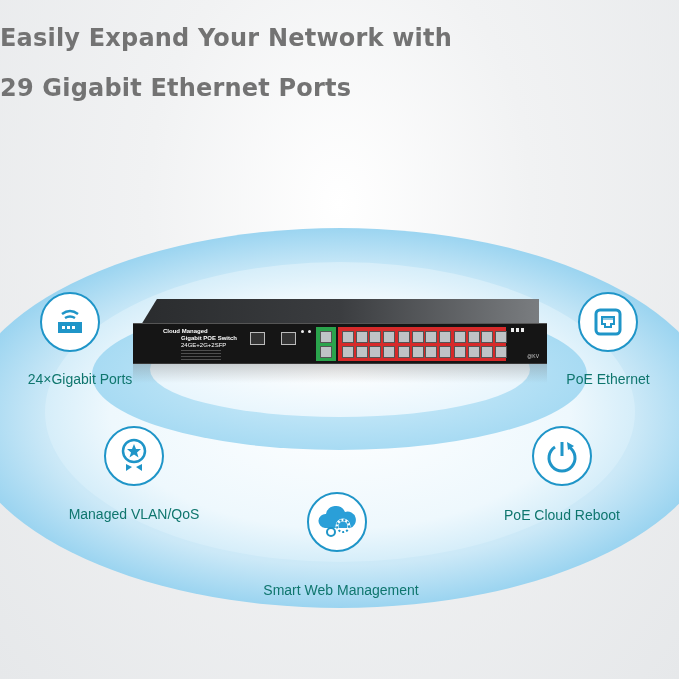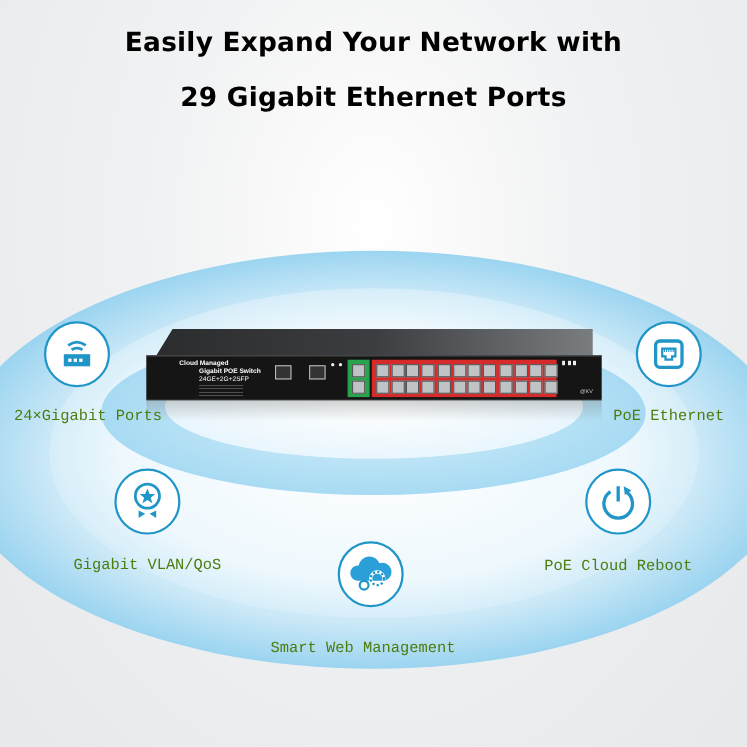--- a/index.html
+++ b/index.html
@@ -2,23 +2,23 @@
 <html><head>
   <meta charset="utf-8">
   <style>
     html, body { margin:0; padding:0; }
     body {
       width:679px; height:679px; overflow:hidden; position:relative;
       font-family:"DejaVu Sans", sans-serif;
       background: radial-gradient(ellipse at 50% 30%, #ffffff 0%, #f1f2f3 40%, #e6e8ea 100%);
     }
     .headline {
-      position:absolute; left:0; width:679px; text-align:center;
+      position:absolute; left:0; width:679px; 
       font-family:"DejaVu Sans", sans-serif; font-weight:bold;
-      font-size:24px; color:#000000; letter-spacing:0.2px;
+      font-size:24px; color:#737373; letter-spacing:0.2px;
     }
     .h1 { top:24px; }
     .h2 { top:74px; }
 
     
     .ring { position:absolute; border-radius:50%; }
     .ring-outer {
       left:-40px; top:228px; width:760px; height:380px;
       background: radial-gradient(ellipse at 50% 50%, rgba(255,255,255,0.9) 0%, rgba(200,232,248,0.9) 55%, #7ec8ec 80%, rgba(180,225,245,0.6) 92%, rgba(230,240,245,0) 100%);
     }
@@ -67,21 +67,21 @@
     }
 
     
     .feat { position:absolute; }
     .icon-circle {
       position:absolute; width:60px; height:60px; border-radius:50%;
       background:#fff; border:2px solid #1f95c8; box-sizing:border-box;
       display:flex; align-items:center; justify-content:center;
     }
     .feat-label {
-      position:absolute; font-family:Liberation Mono, monospace; font-size:14px; color:#4d7c0f;
+      position:absolute; font-family:Liberation Sans, sans-serif; font-size:14px; color:#0f766e;
       white-space:nowrap; transform:translateX(-50%);
     }
   </style>
 </head>
 <body>
 
 <div class="headline h1">Easily Expand Your Network with</div>
 <div class="headline h2">29 Gigabit Ethernet Ports</div>
 
 <div class="ring ring-outer"></div>
@@ -163,21 +163,21 @@
 
 <div class="feat">
   <div class="icon-circle" style="left:104px;top:426px">
     <svg width="34" height="38" viewBox="0 0 34 38">
       <circle cx="17" cy="14" r="11" fill="none" stroke="#1f95c8" stroke-width="2.5"></circle>
       <polygon points="17,7 19,12 24,12 20,15.5 21.5,20.5 17,17.5 12.5,20.5 14,15.5 10,12 15,12" fill="#1f95c8"></polygon>
       <path d="M9 27 L15 30 L9 34 Z" fill="#1f95c8"></path>
       <path d="M25 27 L19 30 L25 34 Z" fill="#1f95c8"></path>
     </svg>
   </div>
-  <div class="feat-label" style="left:134px;top:506px">Gigabit VLAN/QoS</div>
+  <div class="feat-label" style="left:134px;top:506px">Managed VLAN/QoS</div>
 </div>
 
 <div class="feat">
   <div class="icon-circle" style="left:532px;top:426px">
     <svg width="38" height="38" viewBox="0 0 38 38">
       <path d="M26 10 A13 13 0 1 1 12 10" fill="none" stroke="#1f95c8" stroke-width="3"></path>
       <line x1="19" y1="5" x2="19" y2="19" stroke="#1f95c8" stroke-width="3"></line>
       <polygon points="24,5 31,9 25,13" fill="#1f95c8"></polygon>
     </svg>
   </div>
@@ -186,14 +186,14 @@
 
 <div class="feat">
   <div class="icon-circle" style="left:307px;top:492px">
     <svg width="40" height="36" viewBox="0 0 40 36">
       <path d="M8 24 A7 7 0 0 1 9 10 A10 10 0 0 1 28 8 A8 8 0 0 1 33 24 Z" fill="#2a9fd8"></path>
       <circle cx="26" cy="22" r="6" fill="none" stroke="#fff" stroke-width="3"></circle>
       <circle cx="26" cy="22" r="6" fill="none" stroke="#1f95c8" stroke-width="2" stroke-dasharray="2 2"></circle>
       <circle cx="14" cy="28" r="4" fill="#fff" stroke="#1f95c8" stroke-width="2"></circle>
     </svg>
   </div>
-  <div class="feat-label" style="left:330px;top:582px">Smart Web Management</div>
+  <div class="feat-label" style="left:341px;top:582px">Smart Web Management</div>
 </div>
 
 </body></html>

